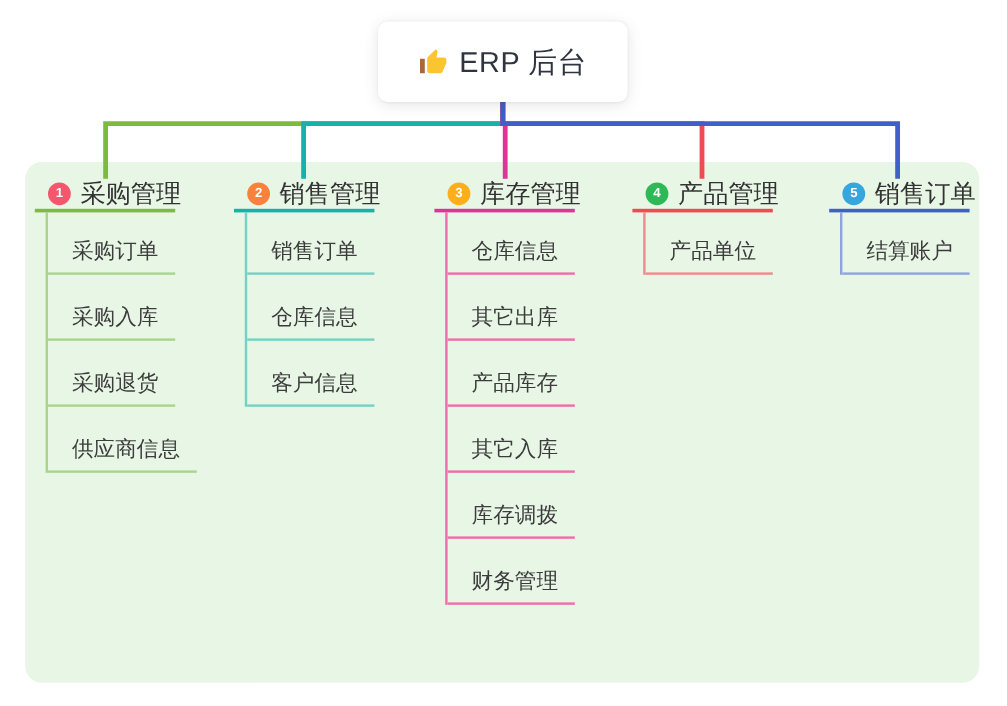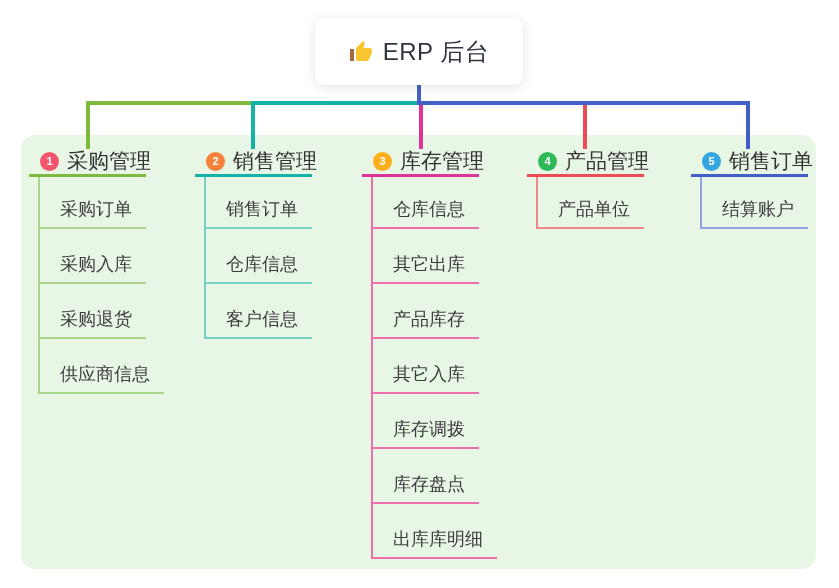--- a/index.html
+++ b/index.html
@@ -129,24 +129,21 @@
         <li>
           <span class="child-label">产品库存</span>
         </li>
         <li>
           <span class="child-label">其它入库</span>
         </li>
         <li>
           <span class="child-label">库存调拨</span>
         </li>
         <li>
-          <span class="child-label">库存盘点</span>
-        </li>
-        <li>
-          <span class="child-label">出库库明细</span>
+          <span class="child-label">财务管理</span>
         </li>
       </ul>
     </div>
 
     <div class="branch" style="left: 527px; --main: #ef4b54; --light: #f2888c; --badge: #2eb957;">
       <div class="branch-header">
         <span class="badge">4</span>
         <span class="branch-label">产品管理</span>
       </div>
       <ul>

